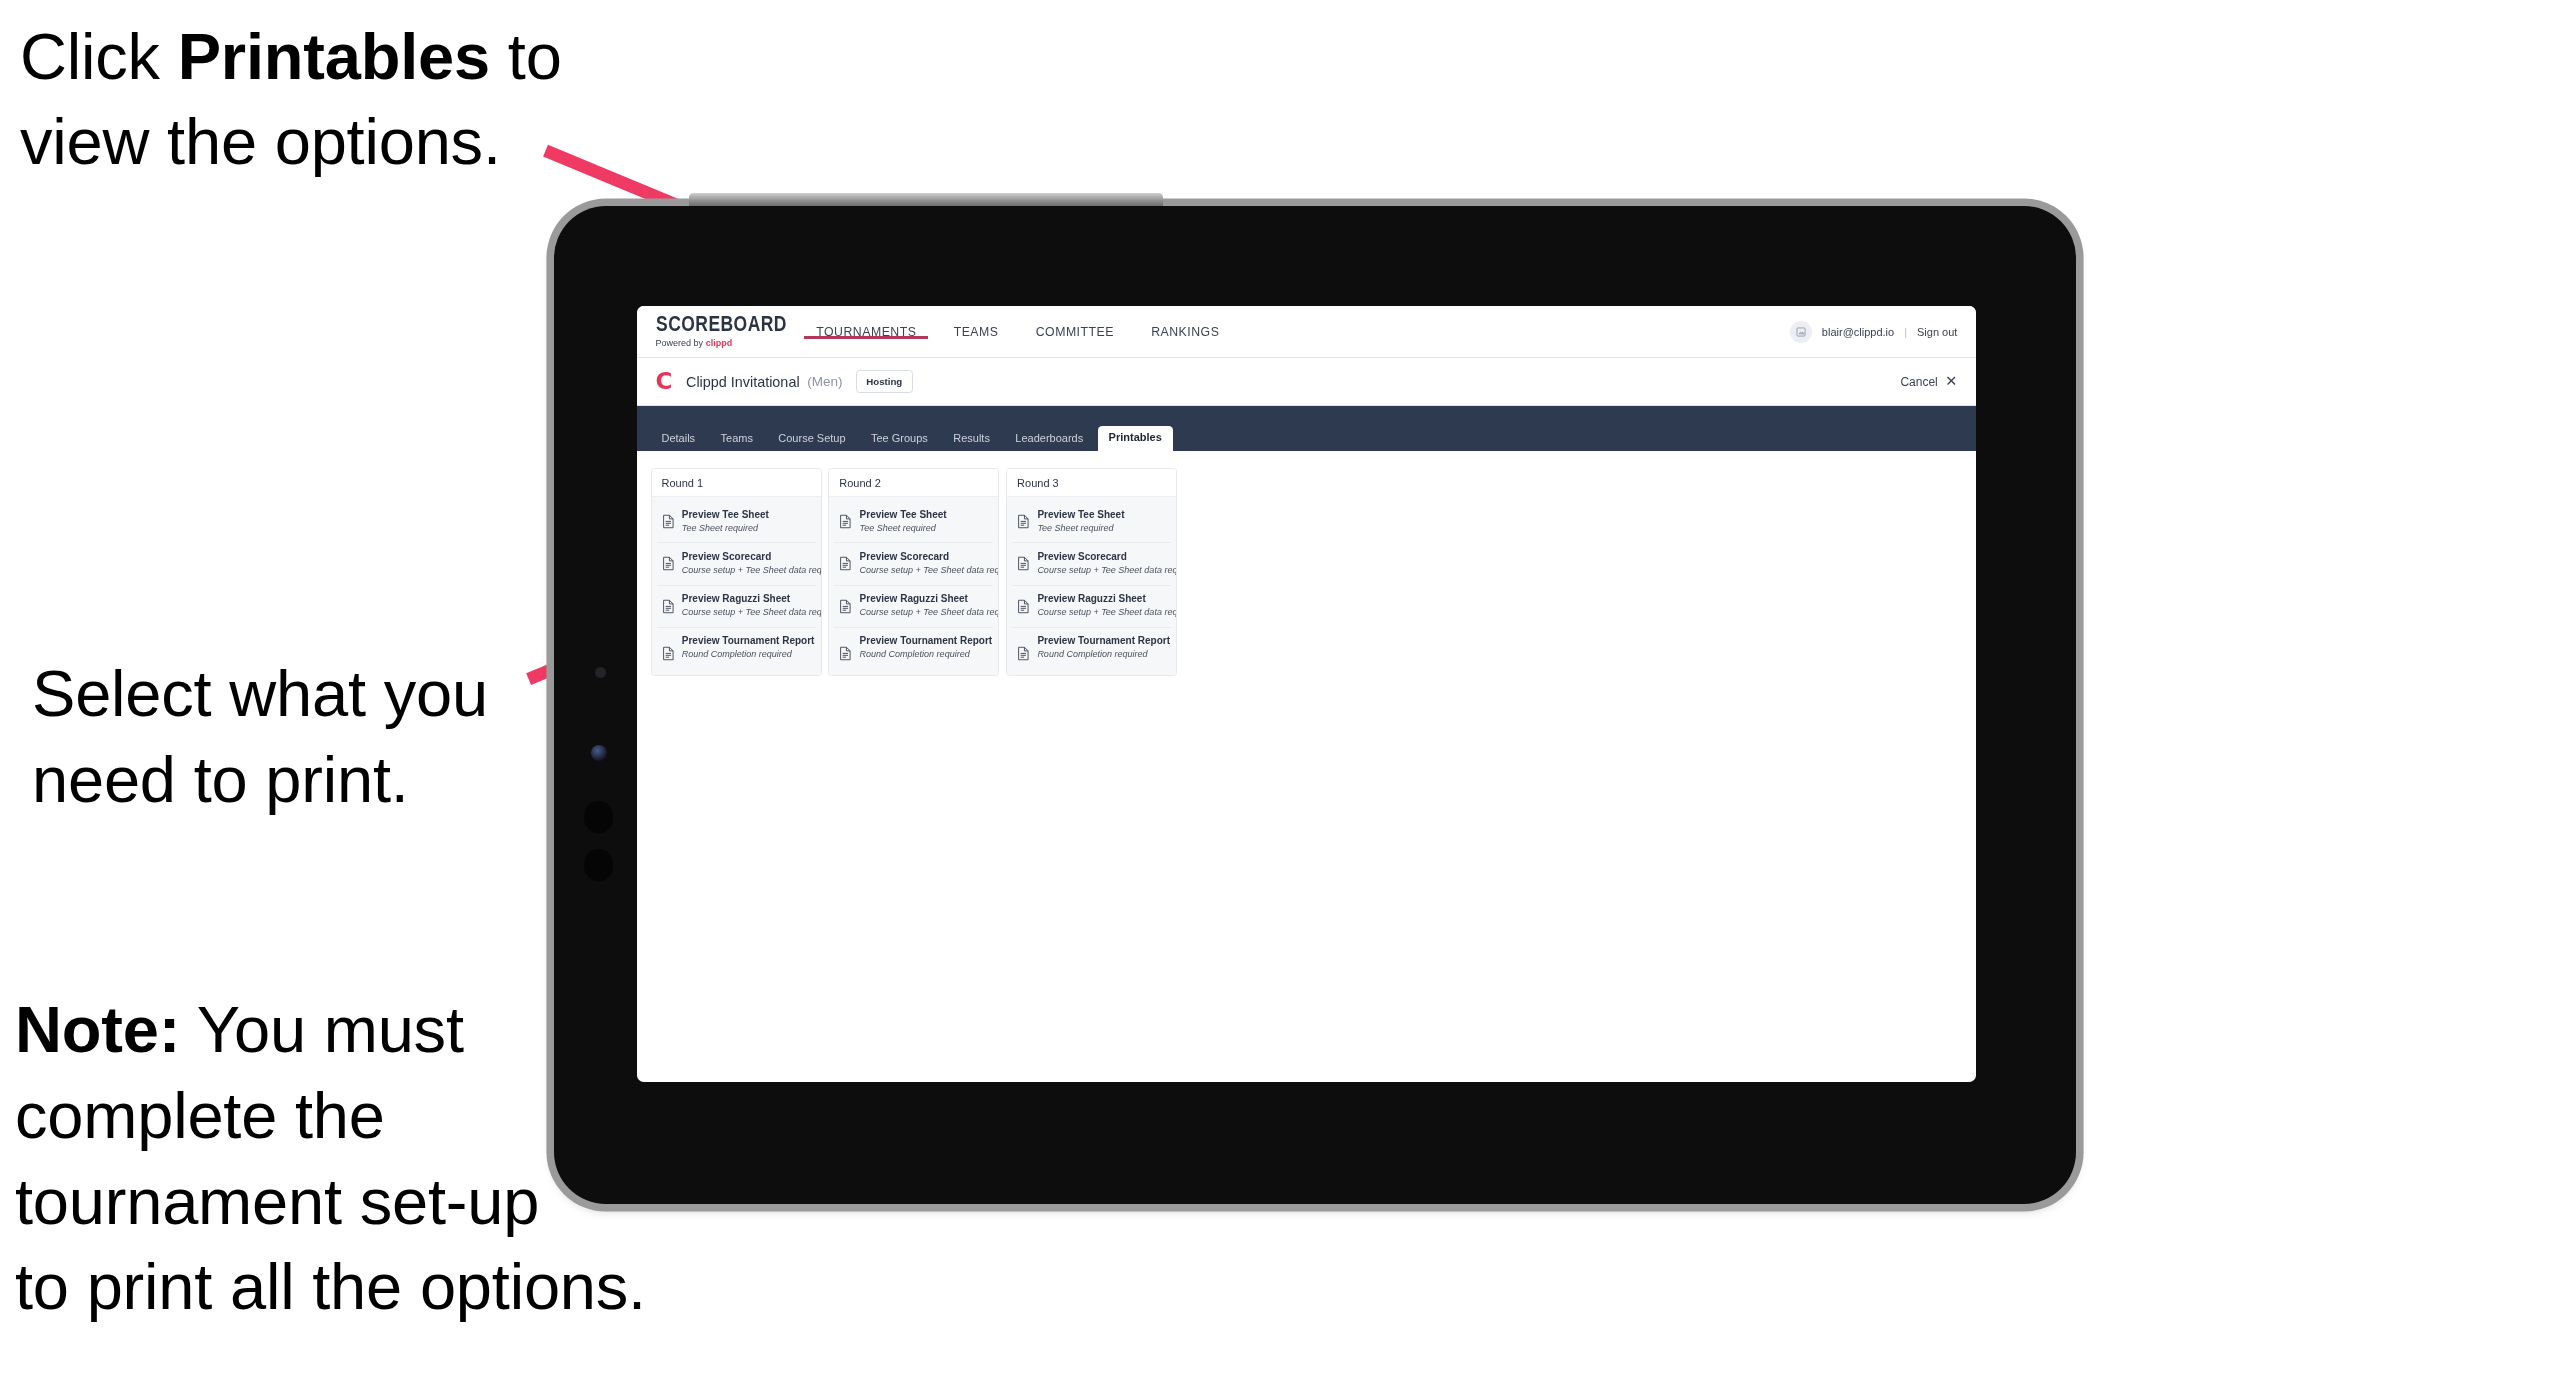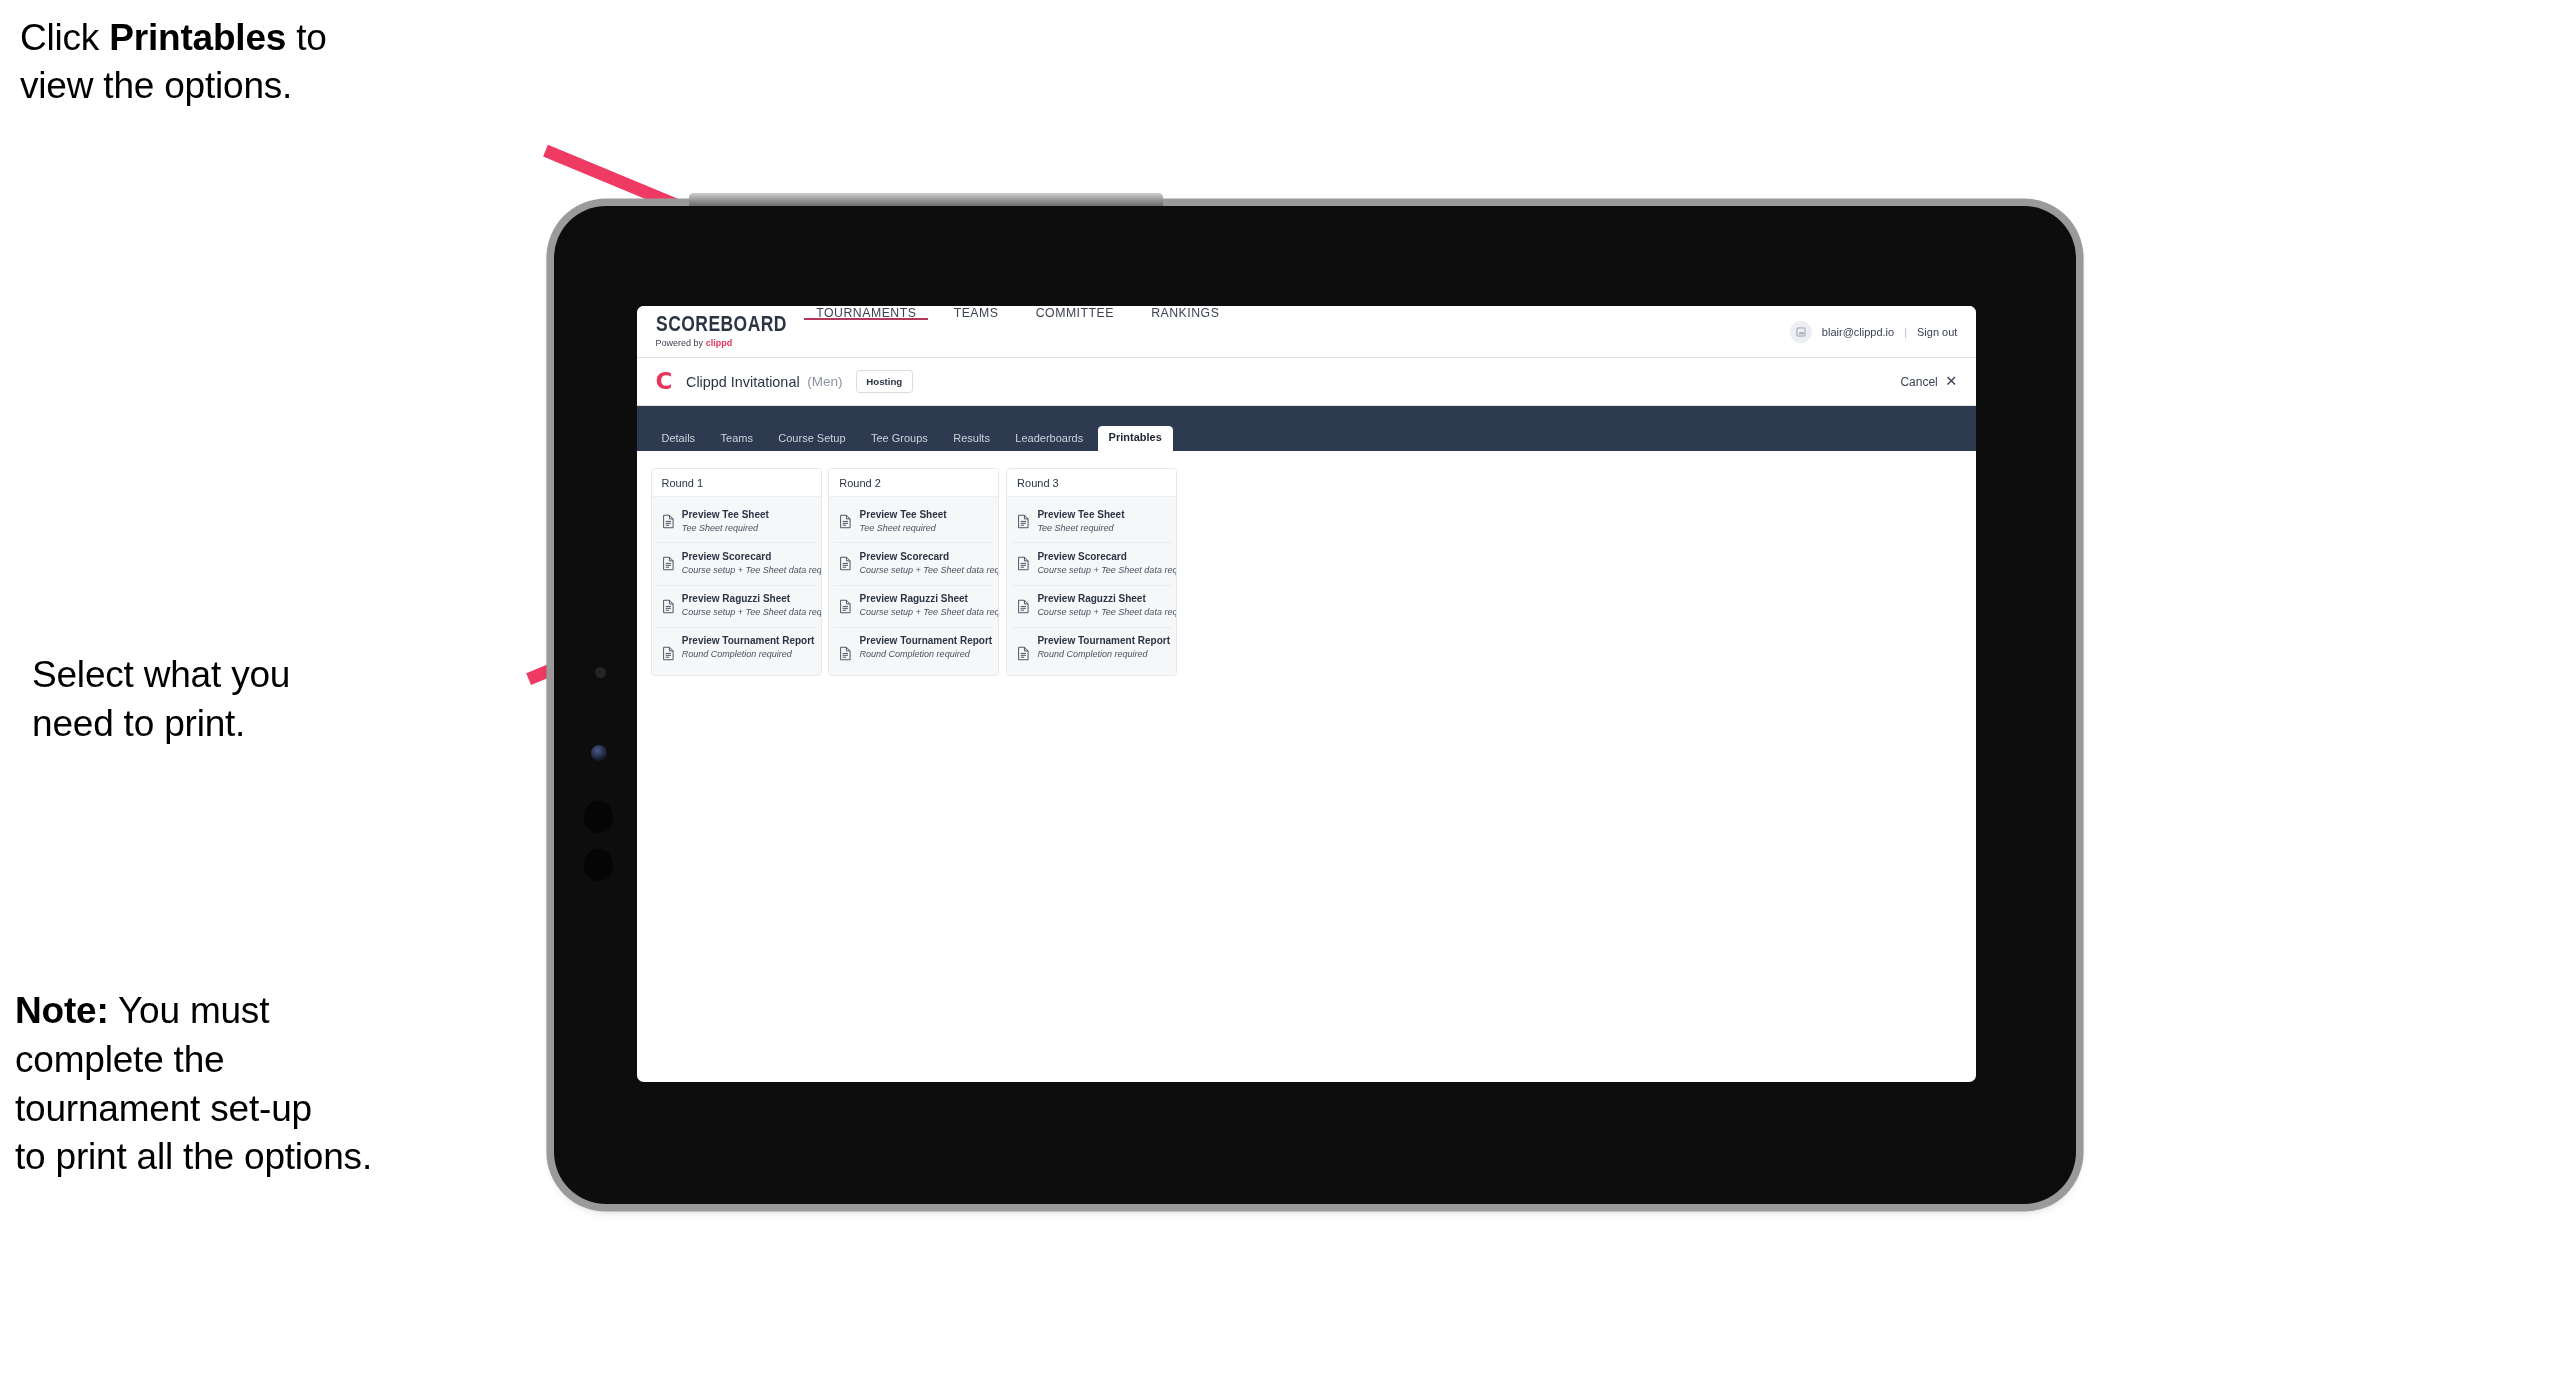--- a/index.html
+++ b/index.html
@@ -14,21 +14,21 @@
     overflow: hidden;
     font-family: "Liberation Sans", sans-serif;
     -webkit-font-smoothing: antialiased;
   }
 
   
   .annot {
     position: absolute;
     color: #000000;
     font-family: "Liberation Sans", sans-serif;
-    font-size: 37px;
+    font-size: 65px;
     line-height: 1.32;
     letter-spacing: -0.2px;
     white-space: pre-line;
   }
   .annot b { font-weight: 700; }
 
   #annot-top   { left: 20px;  top: 13.5px;  width: 575px; }
   #annot-mid   { left: 32px;  top: 651px; width: 541px; }
   #annot-note  { left: 15px;  top: 987px; width: 710px; }
 
@@ -119,21 +119,21 @@
   #logo-sub {
     margin-top: 5px;
     font-size: 9px;
     color: #3b4252;
     line-height: 1;
   }
   #logo-sub .brand { color: #e8345a; font-weight: 700; }
 
   #topnav {
     display: flex;
-    align-items: flex-start;
+    align-items: center;
     margin-left: 18.6px;
   }
   .topnav-item {
     display: flex;
     align-items: center;
     padding: 0 18.6px;
     font-size: 12.3px;
     letter-spacing: 0.5px;
     color: #3b4252;
     position: relative;

